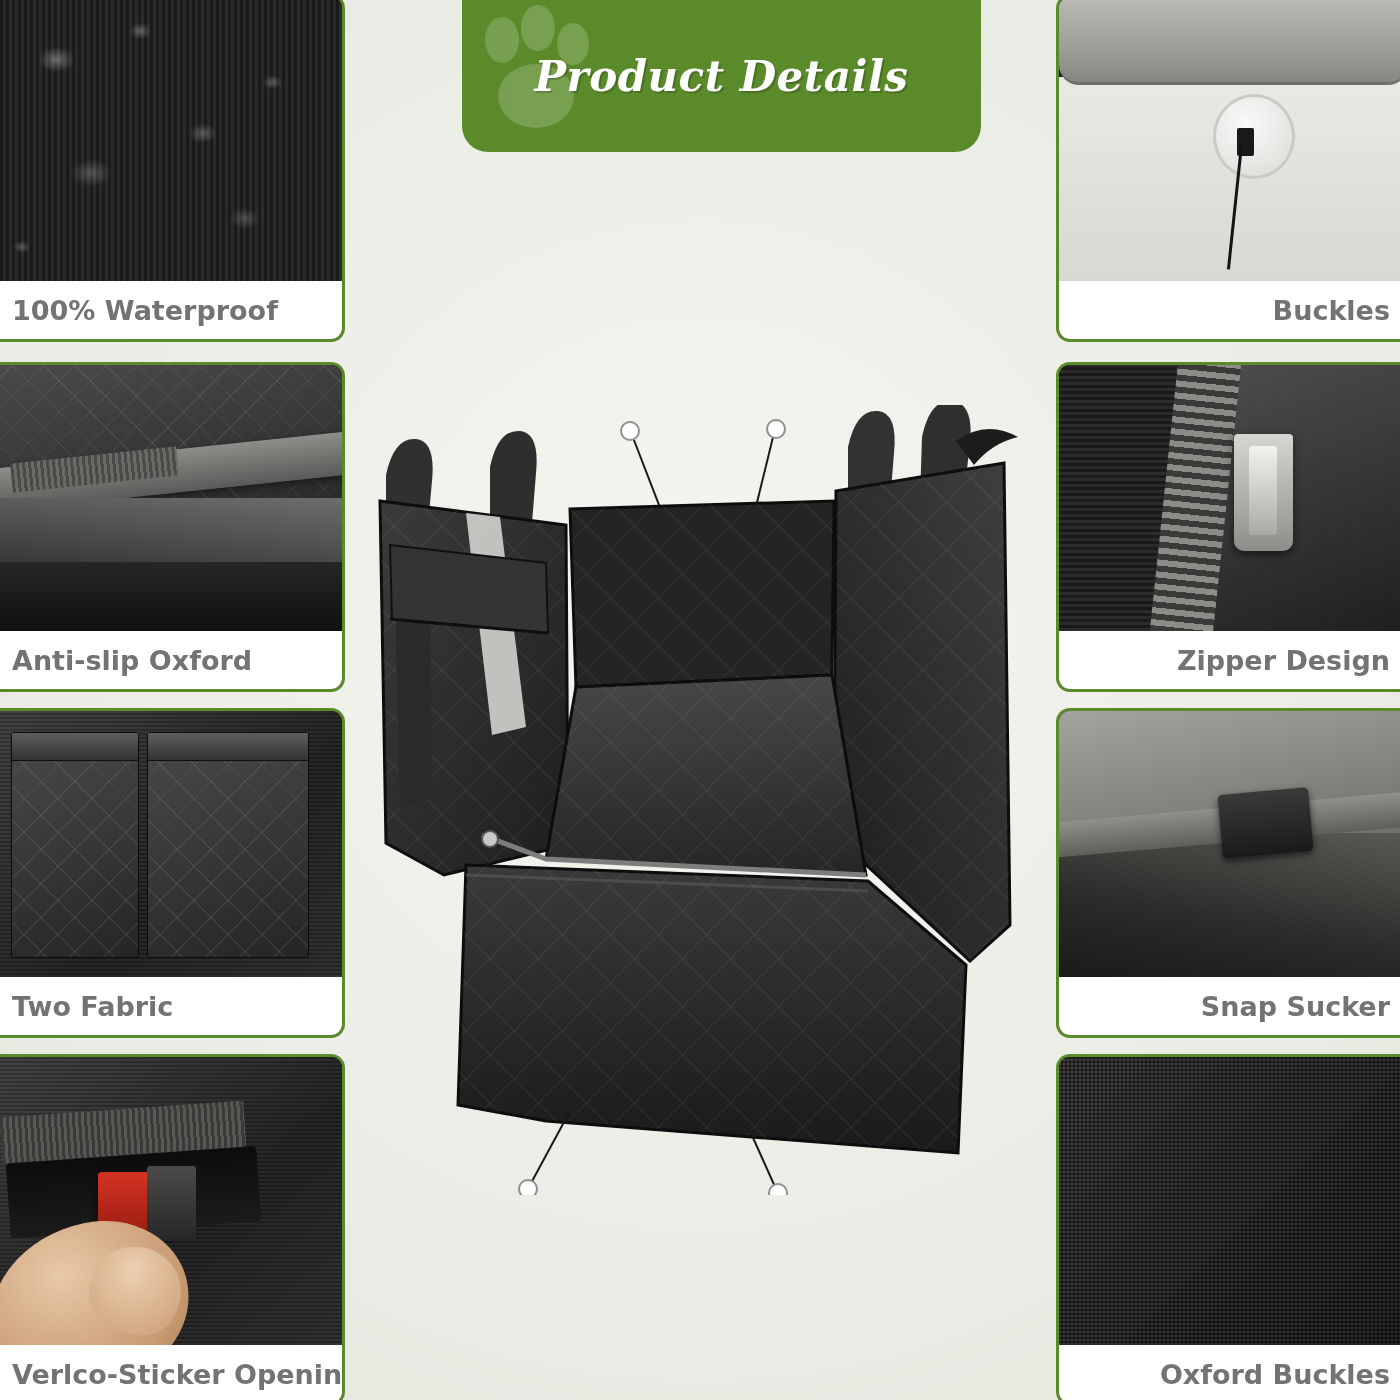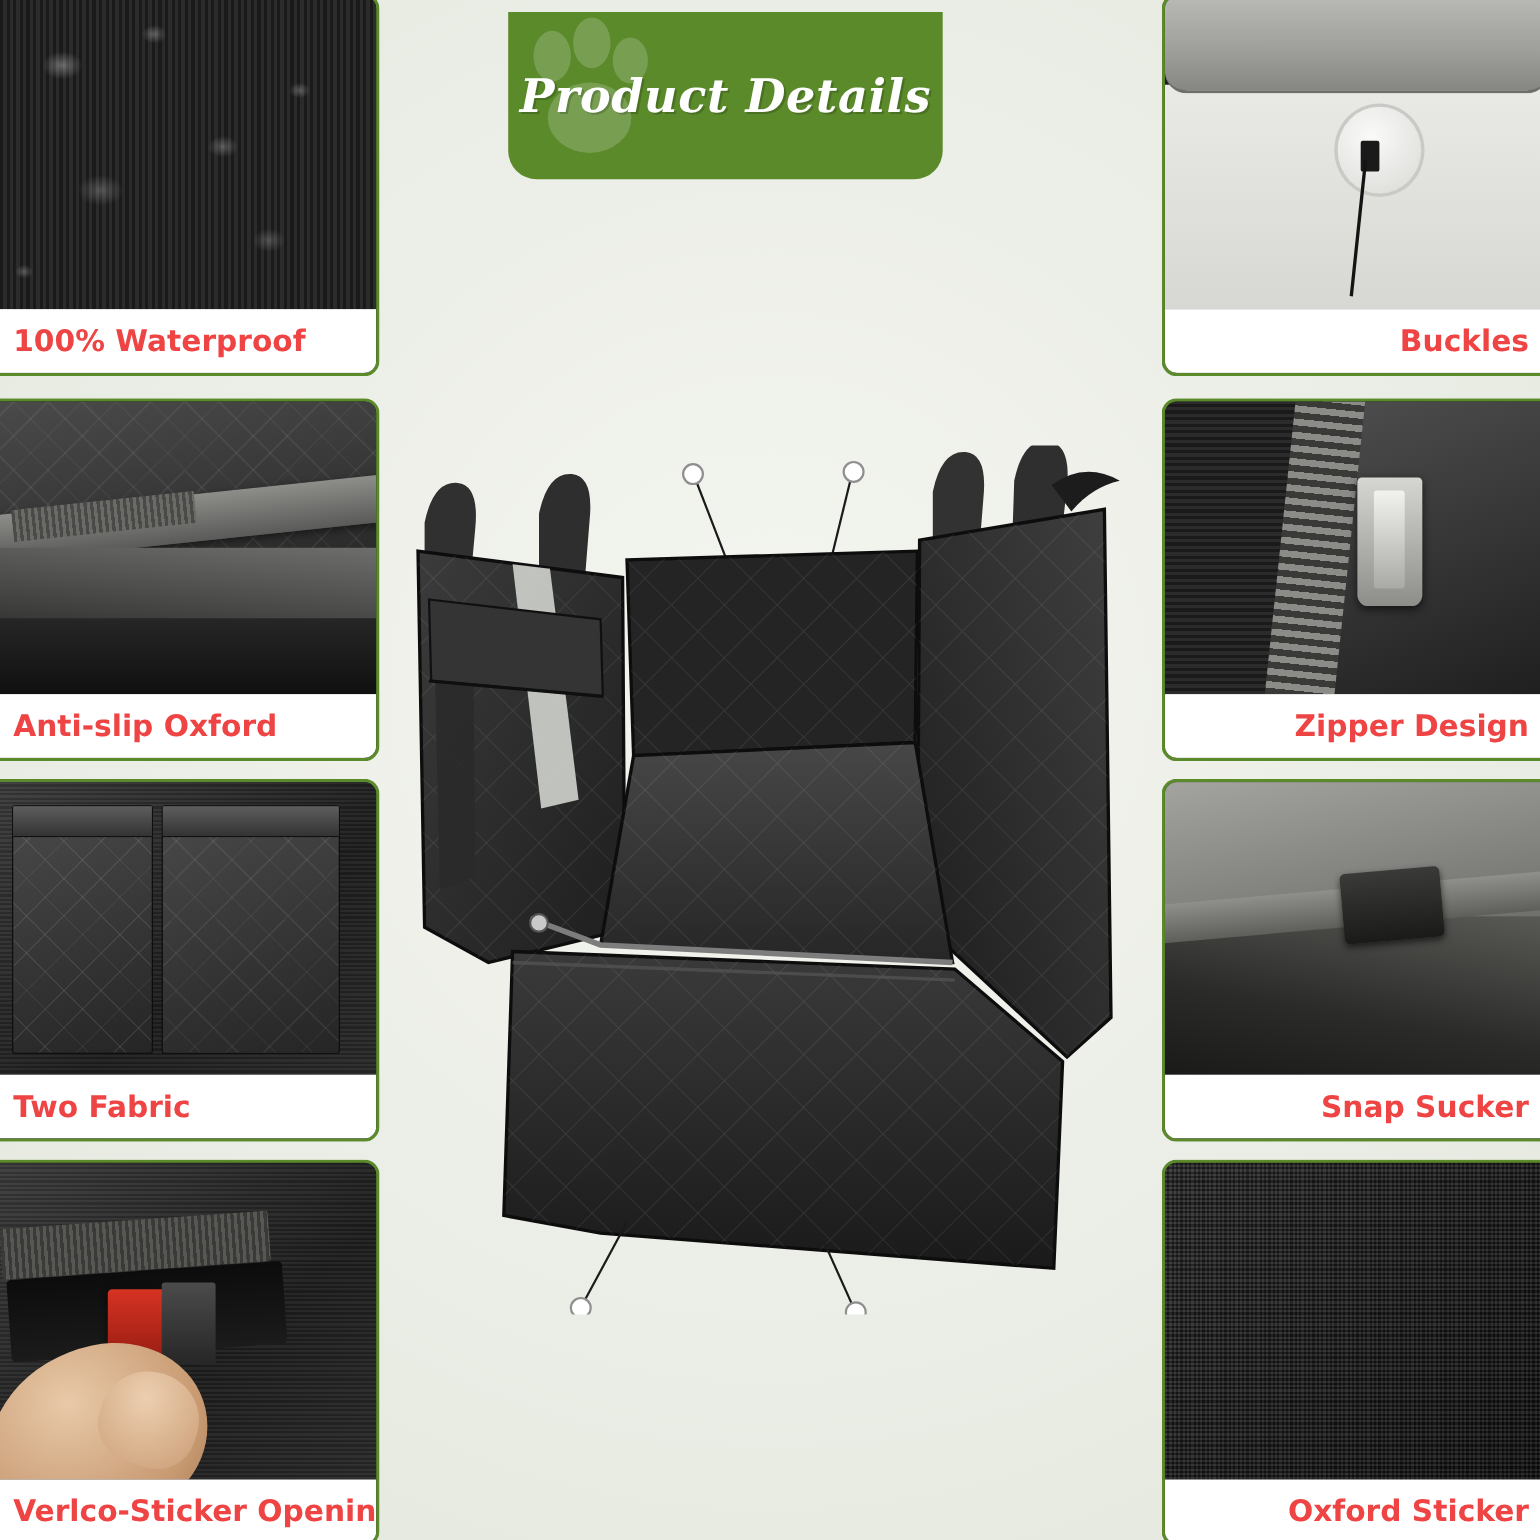--- a/index.html
+++ b/index.html
@@ -20,22 +20,22 @@
     position: absolute;
     inset: 0;
     background:
       radial-gradient(circle at 50% 45%, #f4f5f0 0%, #ebeee6 55%, #e3e7dd 100%);
   }
 
   
   .header {
     position: absolute;
     left: 462px;
-    top: 11px;
-    width: 395px;
+    top: 0px;
+    width: 519px;
     height: 152px;
     background: #5b8a2b;
     border-bottom-left-radius: 26px;
     border-bottom-right-radius: 26px;
     overflow: hidden;
   }
   .header .paw {
     position: absolute;
     opacity: 0.18;
   }
@@ -75,21 +75,21 @@
     height: 58px;
     background: #ffffff;
     display: flex;
     align-items: center;
     box-sizing: border-box;
   }
   .card .caption span {
     font-family: "DejaVu Sans", sans-serif;
     font-weight: bold;
     font-size: 27px;
-    color: #ef4444;
+    color: #737373;
     white-space: nowrap;
   }
   .card.left .caption { justify-content: flex-start; padding-left: 18px; }
   .card.right .caption { justify-content: flex-end; padding-right: 18px; }
 
   
   .card.left {
     border-left: none;
     border-top-left-radius: 0;
     border-bottom-left-radius: 0;
@@ -353,21 +353,21 @@
   <div class="caption">
     <span>Snap Sucker</span>
   </div>
 </div>
 
 <div class="card right" style="left:1056px; top:1054px; width:352px; height:352px;">
   <div class="photo">
     <div class="tex-oxford"></div>
   </div>
   <div class="caption">
-    <span>Oxford Sticker</span>
+    <span>Oxford Buckles</span>
   </div>
 </div>
 
 <div class="product">
   <svg width="680" height="790" viewBox="0 0 680 790">
     <defs>
       <pattern id="quiltpat" width="34" height="34" patternUnits="userSpaceOnUse" patternTransform="rotate(45)">
         <rect width="34" height="34" fill="none"></rect>
         <path d="M0 0 H34 M0 0 V34" stroke="rgba(255,255,255,0.10)" stroke-width="1.4"></path>
       </pattern>

